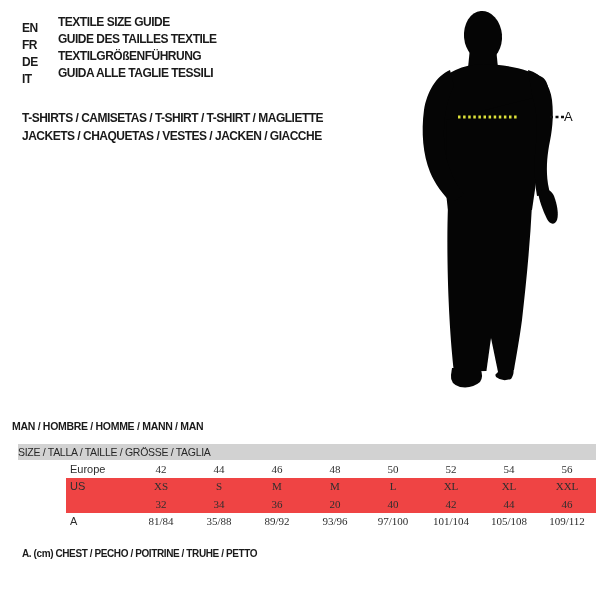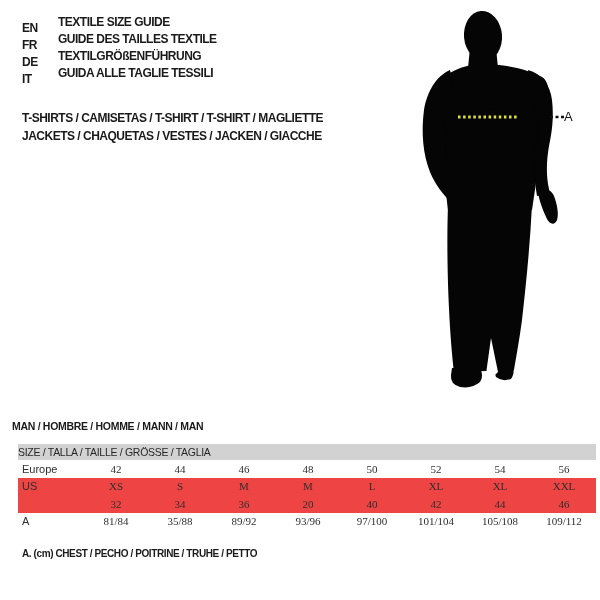--- a/index.html
+++ b/index.html
@@ -19,21 +19,21 @@
   .figure-wrap{position:absolute;left:390px;top:0;width:210px;height:410px;}
   .figure-wrap svg{display:block;width:210px;height:410px;}
   .measure-a{position:absolute;left:564px;top:109px;font-size:13px;font-weight:400;color:#111;}
   
   .section-title{position:absolute;left:12px;top:420px;font-weight:bold;
     font-size:10.5px;letter-spacing:-0.3px;white-space:nowrap;}
   
   .size-table{position:absolute;left:18px;top:444px;width:578px;font-size:11px;color:#2e2e2e;}
   .t-header{height:16px;line-height:16px;background:#d2d2d2;
     font-size:10.5px;letter-spacing:-0.3px;color:#272727;white-space:nowrap;}
-  .t-row{display:flex;height:17.5px;align-items:center;}
+  .t-row{display:flex;height:17.5px;align-items:center;margin-left:48px;}
   .t-row.shaded{background:#ef4444;}
   .t-label{width:62px;padding-left:4px;}
   .t-cell{flex:1;text-align:center;font-family:Liberation Serif, serif;}
   
   .footnote{position:absolute;left:22px;top:548px;font-weight:bold;
     font-size:10px;letter-spacing:-0.4px;white-space:nowrap;}
 </style>
 </head>
 <body>
 

